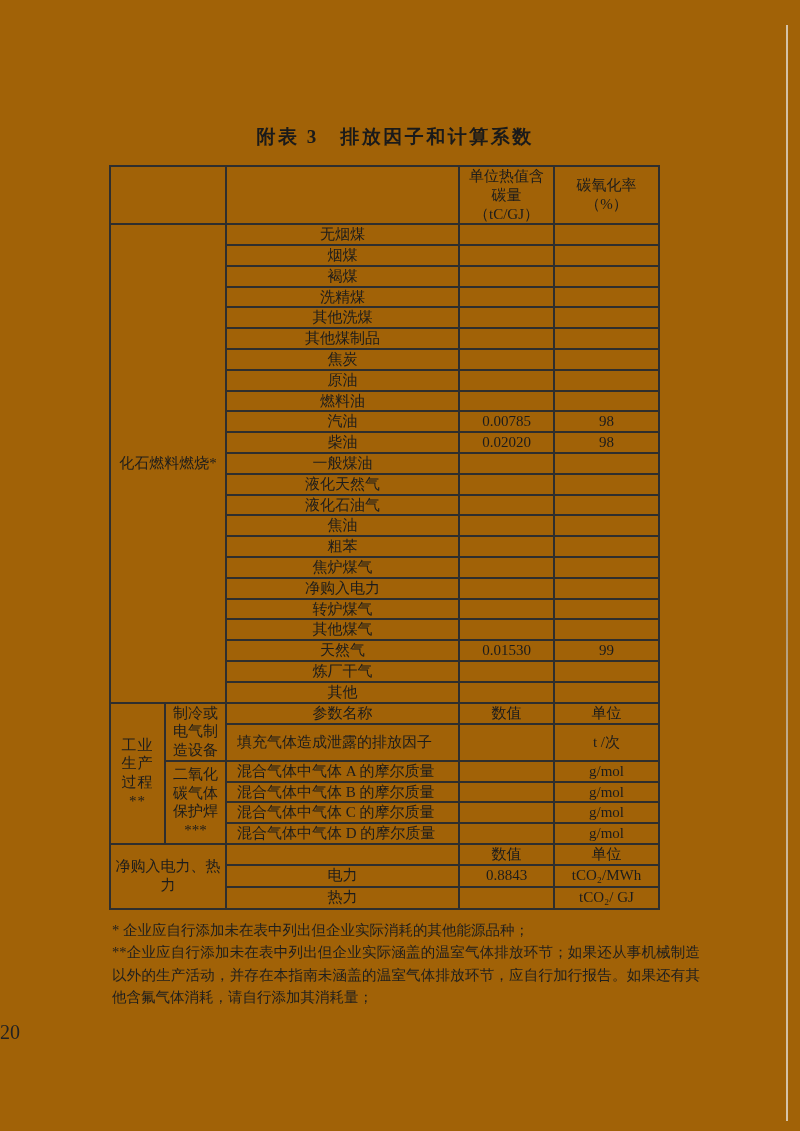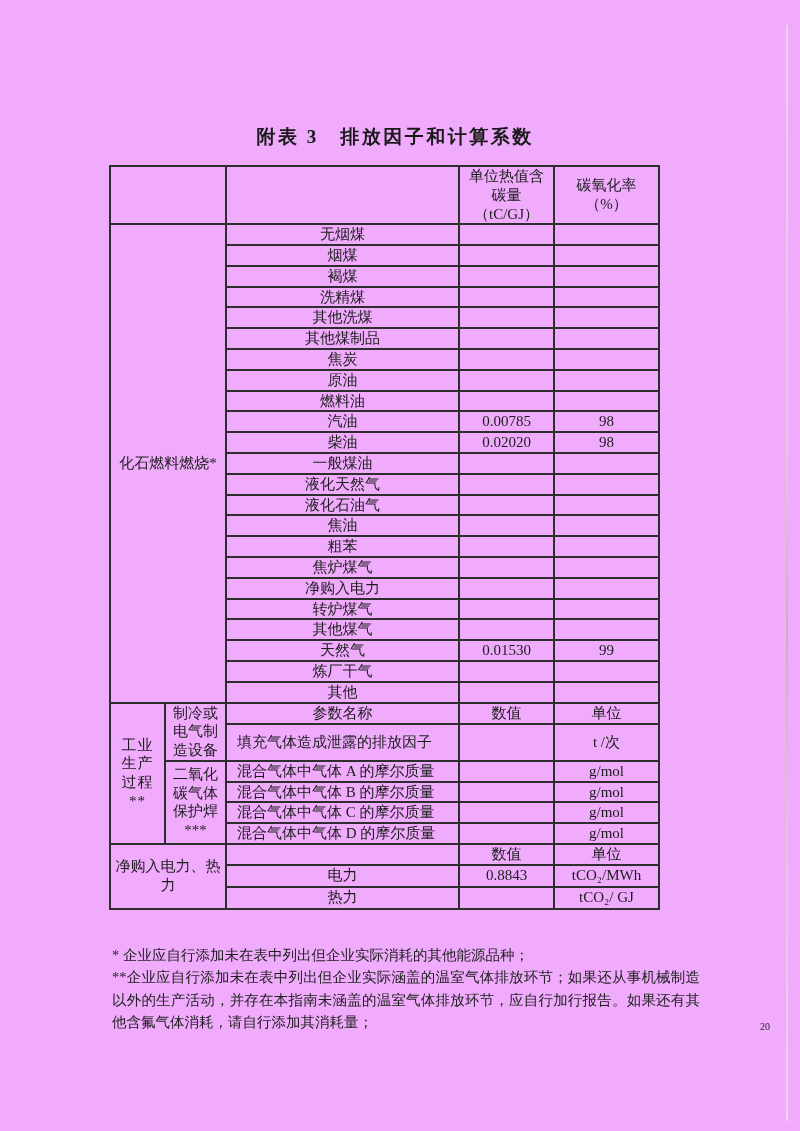--- a/index.html
+++ b/index.html
@@ -1,21 +1,21 @@
 <!DOCTYPE html>
 <html><head>
 <meta charset="utf-8">
 <style>
   html, body { margin: 0; padding: 0; background: #e8e8e8; }
   .page {
     position: relative;
     width: 800px;
     height: 1131px;
     margin: 0 auto;
-    background: #f0abfc;
+    background: #a16207;
     overflow: hidden;
     font-family: "Liberation Serif", "DejaVu Serif", serif;
     color: #1c1c1c;
   }
   .scan-edge {
     position: absolute;
     top: 25px;
     bottom: 10px;
     left: 786px;
     width: 2px;
@@ -52,36 +52,36 @@
   .r-phead td { height: 18px; }
   .r-fill td { height: 34px; border-radius: 16px; }
   .r-gas td { height: 18.5px; }
   .r-pwrh td { height: 18px; }
   .r-pwr td { height: 20px; }
   .pre { white-space: pre-line; }
   .al { text-align: left !important; padding-left: 10px !important; }
   .vlabel { letter-spacing: 1px; }
   .notes {
     position: absolute;
-    top: 944px;
+    top: 919px;
     left: 112px;
     width: 588px;
     font-size: 14.5px;
     line-height: 22.4px;
     text-align: justify;
     color: #1e1e1e;
   }
   .notes p { margin: 0; }
   .page-num {
     position: absolute;
     top: 1021px;
     left: 0;
     width: 770px;
-    text-align: right;
-    font-size: 10px;
+    text-align: left;
+    font-size: 20px;
     color: #222;
   }
 </style>
 </head>
 <body>
 
 <div class="page">
   <div class="scan-edge"></div>
 
   <div class="doc-title">附表 3　排放因子和计算系数</div>

